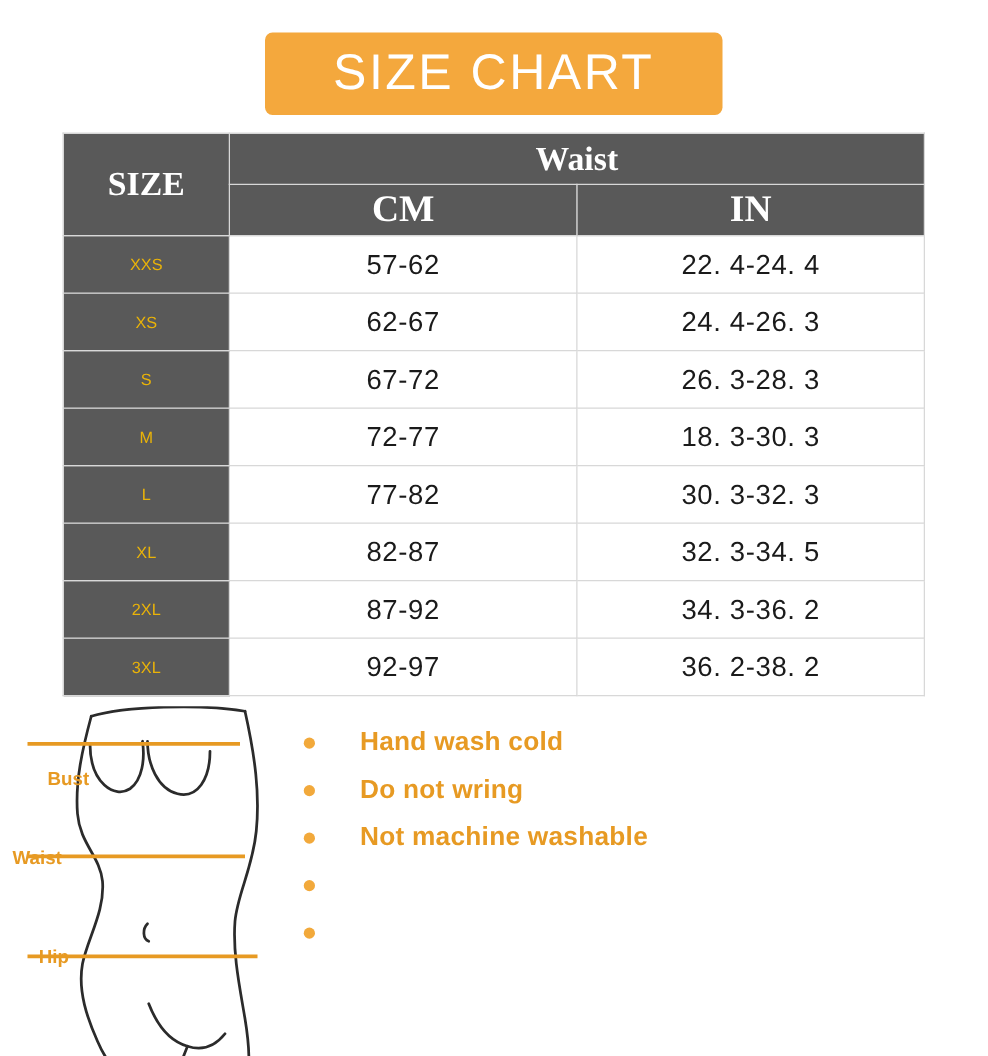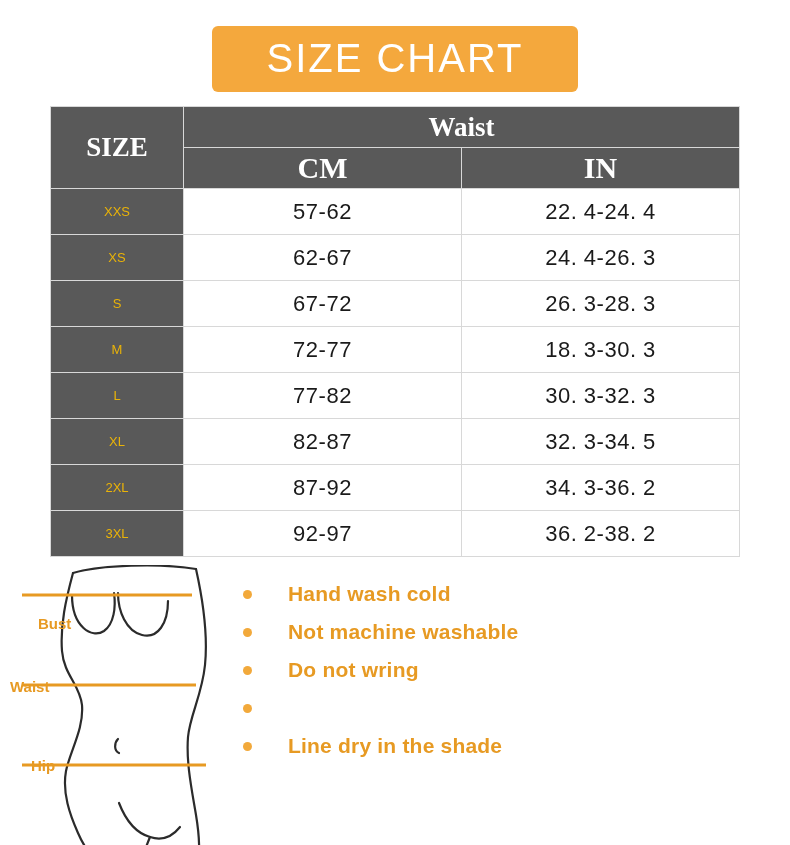--- a/index.html
+++ b/index.html
@@ -235,27 +235,26 @@
     <div class="fig-label lbl-hip">Hip</div>
   </div>
 
   <ul class="care-list">
     <li>
       <span class="bullet"></span>
       <span class="care-text">Hand wash cold</span>
     </li>
     <li>
       <span class="bullet"></span>
+      <span class="care-text">Do not wring</span>
+    </li>
+    <li>
+      <span class="bullet"></span>
       <span class="care-text">Not machine washable</span>
     </li>
     <li>
       <span class="bullet"></span>
-      <span class="care-text">Do not wring</span>
-    </li>
-    <li>
-      <span class="bullet"></span>
-    </li>
-    <li>
-      <span class="bullet"></span>
-      <span class="care-text">Line dry in the shade</span>
+    </li>
+    <li>
+      <span class="bullet"></span>
     </li>
   </ul>
 </div>
 
 </body></html>

